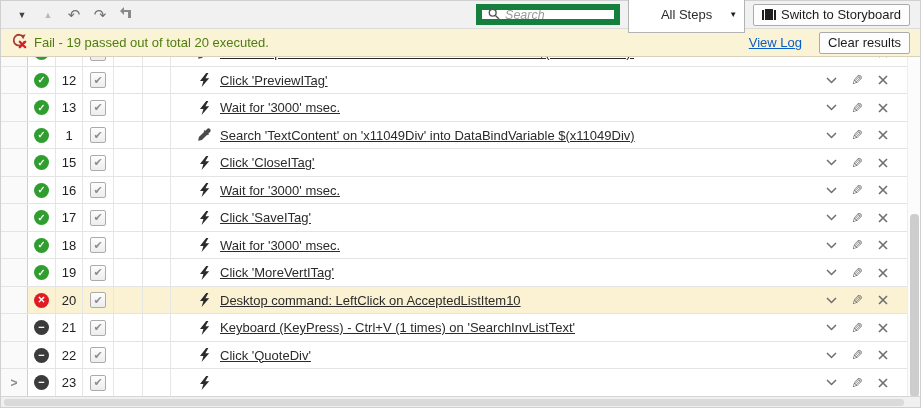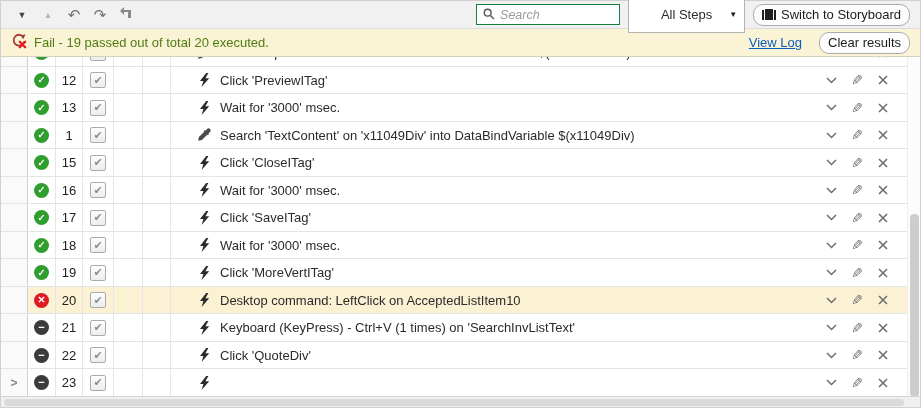--- a/index.html
+++ b/index.html
@@ -7,27 +7,27 @@
   body { font-family:"Liberation Sans", sans-serif; background:#fff; color:#2b2b2b; }
   .app { width:921px; height:408px; border:1px solid #d0d0d0; display:flex; flex-direction:column; background:#fff; }
 
   
   .toolbar { height:28px; flex:0 0 28px; background:#f1f1f1; border-bottom:1px solid #dcdcdc;
              display:flex; align-items:center; padding:0 10px 0 8px; gap:0; }
   .tb-icon { width:26px; text-align:center; color:#6f6f6f; font-size:15px; line-height:26px; cursor:pointer; user-select:none; }
   .tb-icon.tri { font-size:9px; color:#444; }
   .tb-icon.disabled { color:#b9b9b9; }
   .tb-spacer { flex:1; }
-  .search-box { width:144px; height:21px; background:#fff; border:1px solid #15803d;
+  .search-box { width:144px; height:21px; background:#fff; border:6px solid #15803d;
                 display:flex; align-items:center; padding:0 6px; gap:5px; margin-right:8px; }
   .search-box .ph { color:#9a9a9a; font-style:italic; font-size:12.5px; }
   .dropdown { width:117px; height:36px; background:#fff; border:1px solid #b3b3b3; display:flex;
               align-items:center; justify-content:center; gap:0; position:relative; font-size:13px; margin-right:8px; cursor:pointer; }
   .dropdown .caret { position:absolute; right:7px; font-size:8px; color:#1c1c1c; }
-  .btn { height:22px; background:#fdfdfd; border:1px solid #ababab; border-radius:10px;
+  .btn { height:22px; background:#fdfdfd; border:1px solid #ababab; border-radius:2px;
          display:inline-flex; align-items:center; justify-content:center; font-size:13px; color:#1c1c1c;
          padding:0 8px; cursor:pointer; }
   .sb-icon { display:inline-flex; align-items:center; gap:1px; margin-right:5px; }
   .sb-icon i { display:block; background:#1f1f1f; }
   .sb-icon i:nth-child(1), .sb-icon i:nth-child(3) { width:2px; height:10px; }
   .sb-icon i:nth-child(2) { width:8px; height:11px; }
 
   
   .banner { height:28px; flex:0 0 28px; background:var(--banner-bg,#fbf3d6); border-bottom:1px solid #d6d0bd;
             display:flex; align-items:center; padding:0 10px; gap:7px; }
@@ -39,21 +39,21 @@
   .viewport { position:relative; flex:1; overflow:hidden; background:#fff; }
   .rows { position:absolute; left:0; top:0; right:13px; }
   .row { display:flex; height:27.5px; border-bottom:1px solid #e4e4e4; background:#fff; align-items:stretch; }
   .row:first-child { margin-top:-17.75px; }
   .cell { display:flex; align-items:center; justify-content:center; border-right:1px solid #e6e6e6; }
   .c-ind   { flex:0 0 27px; background:#fafafa; border-right:1px solid #cfcfcf; color:#8a8a8a; font-weight:bold; font-size:12px; }
   .c-stat  { flex:0 0 28px; }
   .c-num   { flex:0 0 27px; font-size:13px; color:#222; }
   .c-check { flex:0 0 31px; }
   .c-e1 { flex:0 0 29px; } .c-e2 { flex:0 0 28px; }
-  .c-text  { flex:1; border-right:none; justify-content:flex-start; padding-left:26px; gap:9px; min-width:0; }
+  .c-text  { flex:1; border-right:none; justify-content:flex-start; padding-left:26px; gap:9px; min-width:0;text-decoration:underline; }
   .step-text { font-size:13px; color:#2b2b2b; white-space:nowrap; overflow:hidden; }
   .row.highlight .cell:not(.c-ind) { background:var(--highlight,#fbf1d3); }
   .row.highlight .actions { background:var(--highlight,#fbf1d3); }
 
   .status-ic { width:15px; height:15px; border-radius:50%; display:flex; align-items:center; justify-content:center;
                color:#fff; font-size:9.5px; font-weight:bold; line-height:1; }
   .status-ic.passed { background:var(--accent-green,#2f9e2f); }
   .status-ic.failed { background:var(--error-red,#df1b24); }
   .status-ic.skipped { background:var(--skip-dark,#3b3b3b); font-size:11px; }
 

